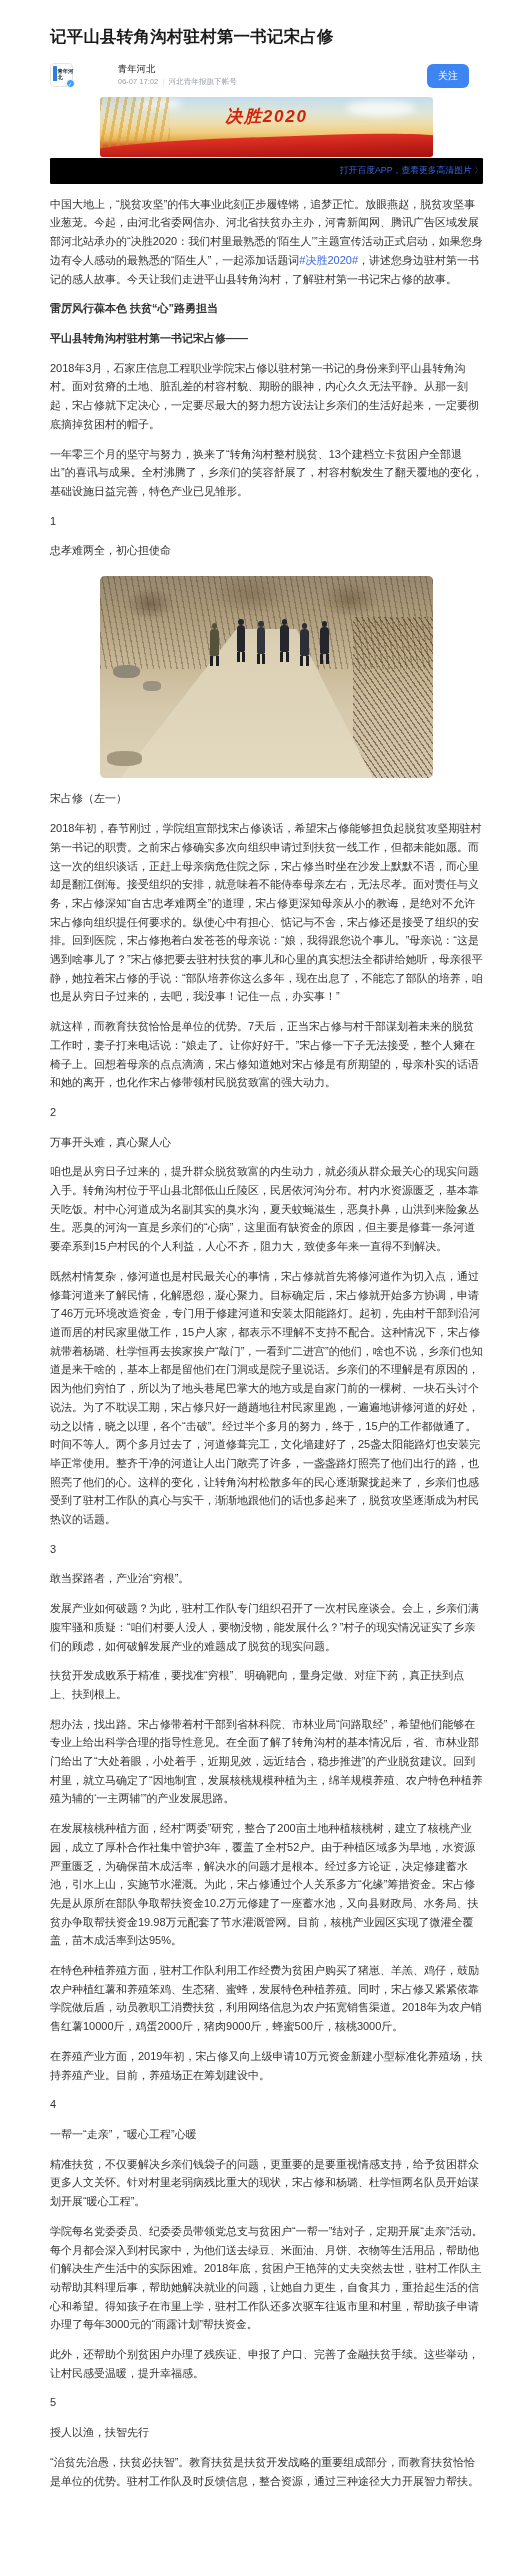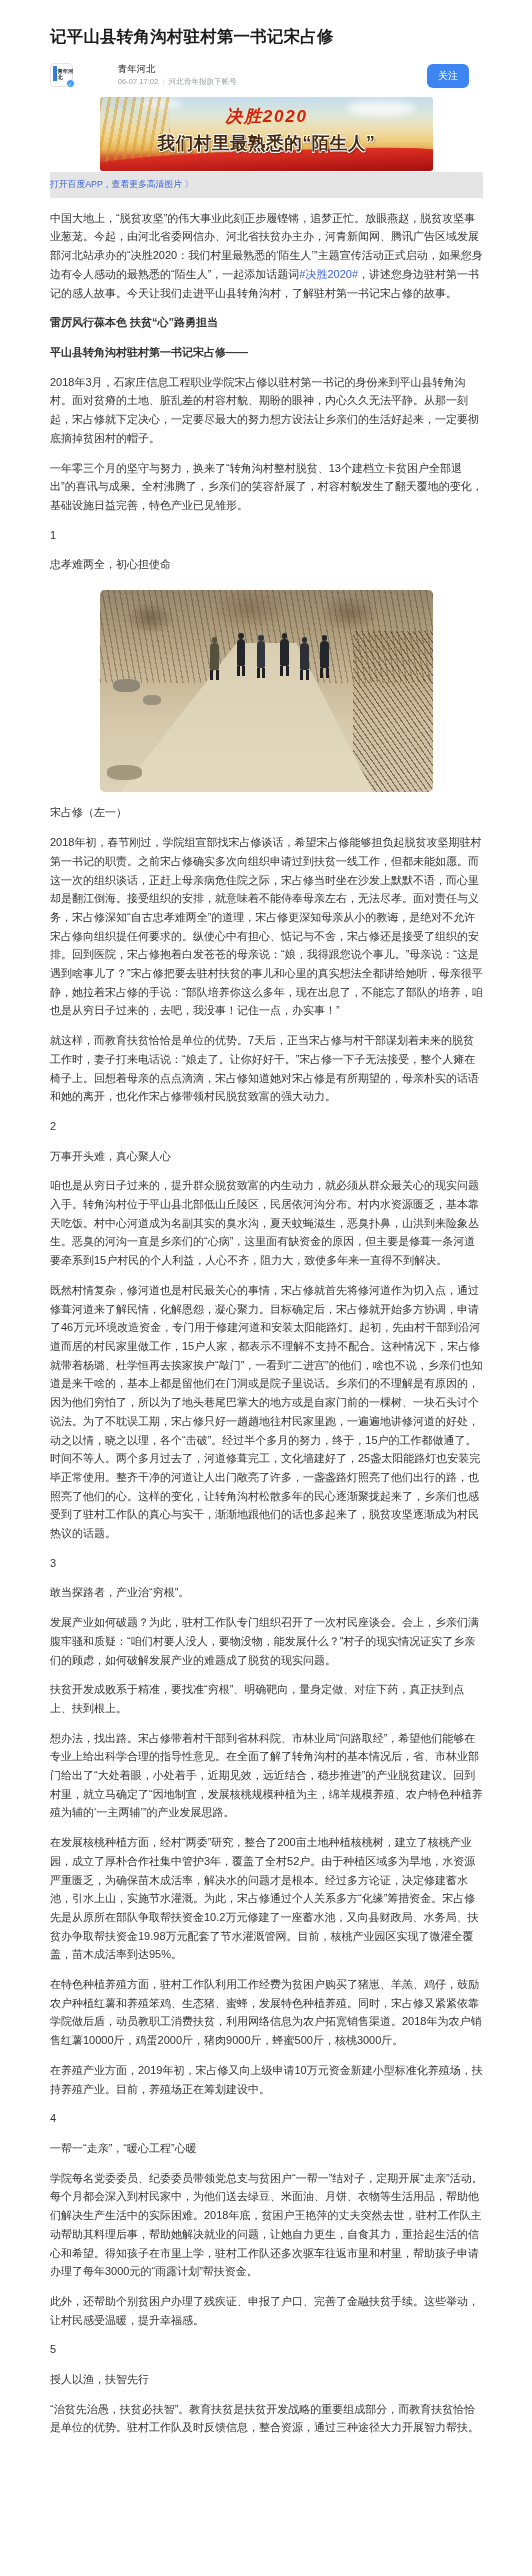--- a/index.html
+++ b/index.html
@@ -33,21 +33,21 @@
   .author-sub { font-size:7.6px; color:#9aa0a6; margin-top:2.9px; }
   .author-sub .sep { color:#dcdfe3; margin:0 4.1px; }
   .follow-btn {
     position:absolute; right:14px; top:2.9px; background:#3e85f4; color:#fff;
     border:none; border-radius:6px; font-size:10px; padding:4.7px 11px; cursor:pointer;
     font-family:inherit;
   }
 
   
   .banner {
-    width:333px; height:74px; margin:4.7px auto 0; border-radius:3.5px; position:relative; overflow:hidden;
+    width:333px; height:60px; margin:4.7px auto 0; border-radius:3.5px; position:relative; overflow:hidden;
     background:linear-gradient(180deg,#c3ddee 0%,#dfe6d6 26%,#eeddae 44%,#f0cd7d 60%,#e5a94e 72%,#d4512c 80%,#bf1f1d 92%,#a81414 100%);
   }
   .banner .cloud { position:absolute; background:rgba(255,255,255,.75); border-radius:50%; filter:blur(3.5px); }
   .banner .cloud.c1 { width:70px; height:15px; right:17.5px; top:4.7px; }
   .banner .cloud.c2 { width:47px; height:10.5px; left:35px; top:2.3px; }
   .banner .wheat {
     position:absolute; left:0; top:0; width:70px; height:100%;
     background:repeating-linear-gradient(100deg, rgba(214,158,48,.55) 0 2.9px, rgba(240,205,120,.15) 2.9px 8.2px);
     filter:blur(0.6px);
   }
@@ -61,22 +61,22 @@
     text-shadow:0 0 1.8px #ffe9a8, 0.6px 0.6px 0 #f7d77f; letter-spacing:1.8px;
   }
   .banner-line2 {
     position:absolute; width:100%; top:34px; text-align:center;
     font-size:17.5px; font-weight:700; color:#47290e; letter-spacing:0.6px;
     text-shadow:-0.6px -0.6px 0 #fff,0.6px -0.6px 0 #fff,-0.6px 0.6px 0 #fff,0.6px 0.6px 0 #fff, 1.2px 1.8px 1.8px rgba(0,0,0,.35);
   }
 
   
   .app-bar {
-    width:433px; height:26px; background:#e5e5e5; margin-top:1.2px;
-    display:flex; align-items:center; justify-content:flex-start; border-radius:1.2px;
+    width:433px; height:26px; background:#000000; margin-top:1.2px;
+    display:flex; align-items:center; justify-content:flex-end; border-radius:1.2px;
   }
   .app-bar .app-link { color:#3a63de; font-size:8.8px; text-decoration:none; cursor:pointer; }
 
   
   #article { margin-top:3.5px; }
   #article p { font-size:11px; line-height:18.7px; margin:11px 0; color:#333; word-break:break-all; }
   #article p.bold { font-weight:700; }
   #article .link { color:#3a63de; cursor:pointer; }
 
   
@@ -139,21 +139,20 @@
     </div>
     <button class="follow-btn">关注</button>
   </div>
 
   <div class="banner">
     <div class="cloud c1"></div>
     <div class="cloud c2"></div>
     <div class="wheat"></div>
     <div class="ribbon"></div>
     <div class="banner-line1">决胜2020</div>
-    <div class="banner-line2">我们村里最熟悉的“陌生人”</div>
   </div>
 
   <div class="app-bar">
     <a class="app-link">打开百度APP，查看更多高清图片 〉</a>
   </div>
 
   <div id="article">
       <p><span>中国大地上，“脱贫攻坚”的伟大事业此刻正步履铿锵，追梦正忙。放眼燕赵，脱贫攻坚事业葱茏。今起，由河北省委网信办、河北省扶贫办主办，河青新闻网、腾讯广告区域发展部河北站承办的“决胜2020：我们村里最熟悉的‘陌生人’”主题宣传活动正式启动，如果您身边有令人感动的最熟悉的“陌生人”，一起添加话题词</span><span class="link">#决胜2020#</span><span>，讲述您身边驻村第一书记的感人故事。今天让我们走进平山县转角沟村，了解驻村第一书记宋占修的故事。</span></p>
       <p class="bold">雷厉风行葆本色 扶贫“心”路勇担当</p>
       <p class="bold">平山县转角沟村驻村第一书记宋占修——</p>
@@ -185,20 +184,21 @@
       <p>3</p>
       <p>敢当探路者，产业治“穷根”。</p>
       <p>发展产业如何破题？为此，驻村工作队专门组织召开了一次村民座谈会。会上，乡亲们满腹牢骚和质疑：“咱们村要人没人，要物没物，能发展什么？”村子的现实情况证实了乡亲们的顾虑，如何破解发展产业的难题成了脱贫的现实问题。</p>
       <p>扶贫开发成败系于精准，要找准“穷根”、明确靶向，量身定做、对症下药，真正扶到点上、扶到根上。</p>
       <p>想办法，找出路。宋占修带着村干部到省林科院、市林业局“问路取经”，希望他们能够在专业上给出科学合理的指导性意见。在全面了解了转角沟村的基本情况后，省、市林业部门给出了“大处着眼，小处着手，近期见效，远近结合，稳步推进”的产业脱贫建议。回到村里，就立马确定了“因地制宜，发展核桃规模种植为主，绵羊规模养殖、农户特色种植养殖为辅的‘一主两辅’”的产业发展思路。</p>
       <p>在发展核桃种植方面，经村“两委”研究，整合了200亩土地种植核桃树，建立了核桃产业园，成立了厚朴合作社集中管护3年，覆盖了全村52户。由于种植区域多为旱地，水资源严重匮乏，为确保苗木成活率，解决水的问题才是根本。经过多方论证，决定修建蓄水池，引水上山，实施节水灌溉。为此，宋占修通过个人关系多方“化缘”筹措资金。宋占修先是从原所在部队争取帮扶资金10.2万元修建了一座蓄水池，又向县财政局、水务局、扶贫办争取帮扶资金19.98万元配套了节水灌溉管网。目前，核桃产业园区实现了微灌全覆盖，苗木成活率到达95%。</p>
       <p>在特色种植养殖方面，驻村工作队利用工作经费为贫困户购买了猪崽、羊羔、鸡仔，鼓励农户种植红薯和养殖笨鸡、生态猪、蜜蜂，发展特色种植养殖。同时，宋占修又紧紧依靠学院做后盾，动员教职工消费扶贫，利用网络信息为农户拓宽销售渠道。2018年为农户销售红薯10000斤，鸡蛋2000斤，猪肉9000斤，蜂蜜500斤，核桃3000斤。</p>
       <p>在养殖产业方面，2019年初，宋占修又向上级申请10万元资金新建小型标准化养殖场，扶持养殖产业。目前，养殖场正在筹划建设中。</p>
       <p>4</p>
       <p>一帮一“走亲”，“暖心工程”心暖</p>
+      <p>精准扶贫，不仅要解决乡亲们钱袋子的问题，更重要的是要重视情感支持，给予贫困群众更多人文关怀。针对村里老弱病残比重大的现状，宋占修和杨璐、杜学恒两名队员开始谋划开展“暖心工程”。</p>
       <p>学院每名党委委员、纪委委员带领党总支与贫困户“一帮一”结对子，定期开展“走亲”活动。每个月都会深入到村民家中，为他们送去绿豆、米面油、月饼、衣物等生活用品，帮助他们解决生产生活中的实际困难。2018年底，贫困户王艳萍的丈夫突然去世，驻村工作队主动帮助其料理后事，帮助她解决就业的问题，让她自力更生，自食其力，重拾起生活的信心和希望。得知孩子在市里上学，驻村工作队还多次驱车往返市里和村里，帮助孩子申请办理了每年3000元的“雨露计划”帮扶资金。</p>
       <p>此外，还帮助个别贫困户办理了残疾证、申报了户口、完善了金融扶贫手续。这些举动，让村民感受温暖，提升幸福感。</p>
       <p>5</p>
       <p>授人以渔，扶智先行</p>
       <p>“治贫先治愚，扶贫必扶智”。教育扶贫是扶贫开发战略的重要组成部分，而教育扶贫恰恰是单位的优势。驻村工作队及时反馈信息，整合资源，通过三种途径大力开展智力帮扶。</p>
     </div>
 
 </div>
 
 

